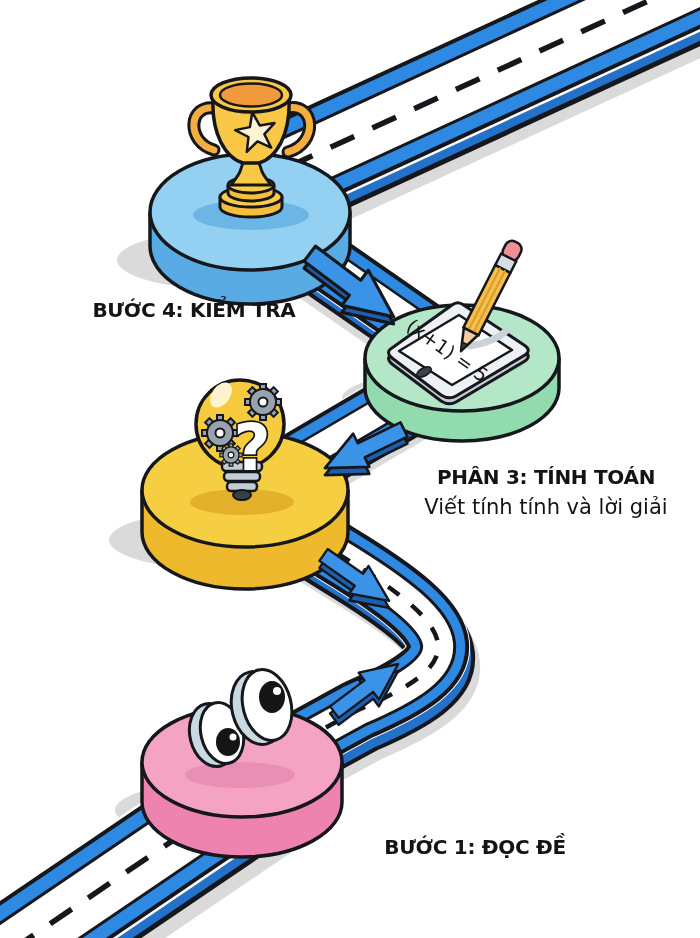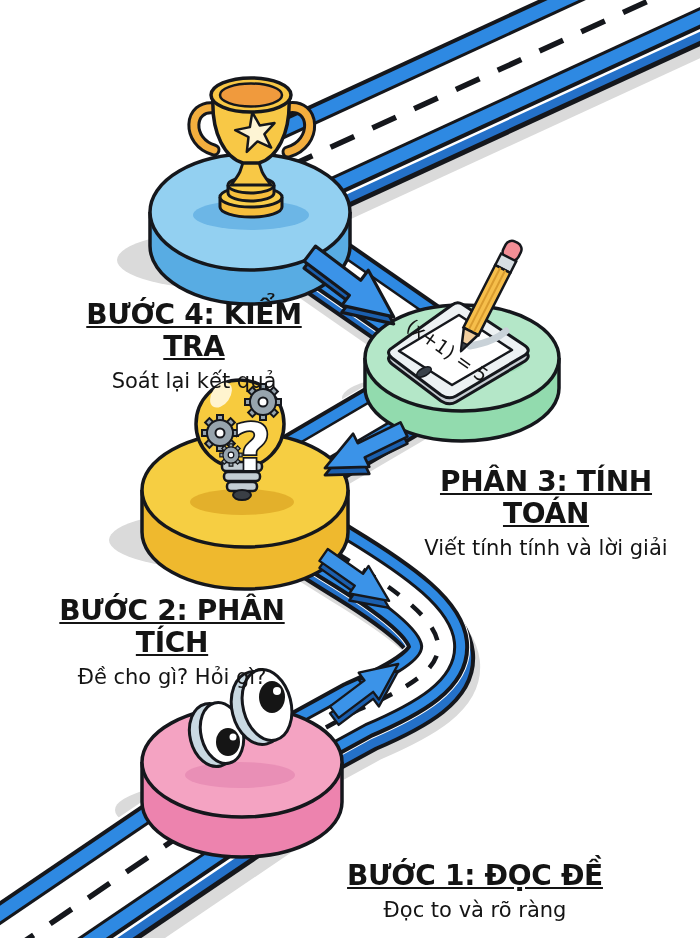--- a/index.html
+++ b/index.html
@@ -22,21 +22,21 @@
 
   .p4-top{fill:var(--p4-top);} .p4-side{fill:var(--p4-side);}
   .p3-top{fill:var(--p3-top);} .p3-side{fill:var(--p3-side);}
   .p2-top{fill:var(--p2-top);} .p2-side{fill:var(--p2-side);}
   .p1-top{fill:var(--p1-top);} .p1-side{fill:var(--p1-side);}
 
   .gear{fill:var(--gear-gray);stroke:var(--outline);stroke-width:2;}
   .gear-hole{fill:#ffffff;stroke:var(--outline);stroke-width:2;}
 
   .step-label{position:absolute;text-align:center;color:var(--text);}
-  .step-title{font-weight:bold;font-size:28px;line-height:1.15;letter-spacing:-0.3px;text-decoration:underline;}
+  .step-title{font-weight:bold;font-size:20px;line-height:1.15;letter-spacing:-0.3px;}
   .step-sub{font-size:21px;line-height:1.2;margin-top:6px;}
 </style>
 </head>
 <body>
 
 <div id="stage">
 <svg width="700" height="938" viewBox="0 0 700 938">
   <defs>
     <path id="arw" d="M -48 -9 L 6 -9 L 6 -21 L 52 0 L 6 21 L 6 9 L -48 9 Z"></path>
     <g id="gear13">
@@ -216,27 +216,21 @@
     </g>
     <g transform="translate(365,689)">
       <use href="#arw" class="arrow-dark" transform="translate(0,7) rotate(-37) scale(0.80)"></use>
       <use href="#arw" class="arrow-main" transform="rotate(-37) scale(0.80)"></use>
     </g>
   </g>
 </svg>
 
 <div class="step-label" style="left:58px;top:299px;width:272px;">
   <div class="step-title">BƯỚC 4: KIỂM TRA</div>
-  <div class="step-sub">Soát lại kết quả</div>
 </div>
 <div class="step-label" style="left:396px;top:466px;width:300px;">
   <div class="step-title">PHÂN 3: TÍNH TOÁN</div>
   <div class="step-sub">Viết tính tính và lời giải</div>
 </div>
-<div class="step-label" style="left:26px;top:595px;width:292px;">
-  <div class="step-title">BƯỚC 2: PHÂN TÍCH</div>
-  <div class="step-sub">Đề cho gì? Hỏi gì?</div>
-</div>
-<div class="step-label" style="left:326px;top:836px;width:298px;margin-top:24px;">
+<div class="step-label" style="left:326px;top:836px;width:298px;">
   <div class="step-title">BƯỚC 1: ĐỌC ĐỀ</div>
-  <div class="step-sub">Đọc to và rõ ràng</div>
 </div>
 </div>
 
 </body></html>

